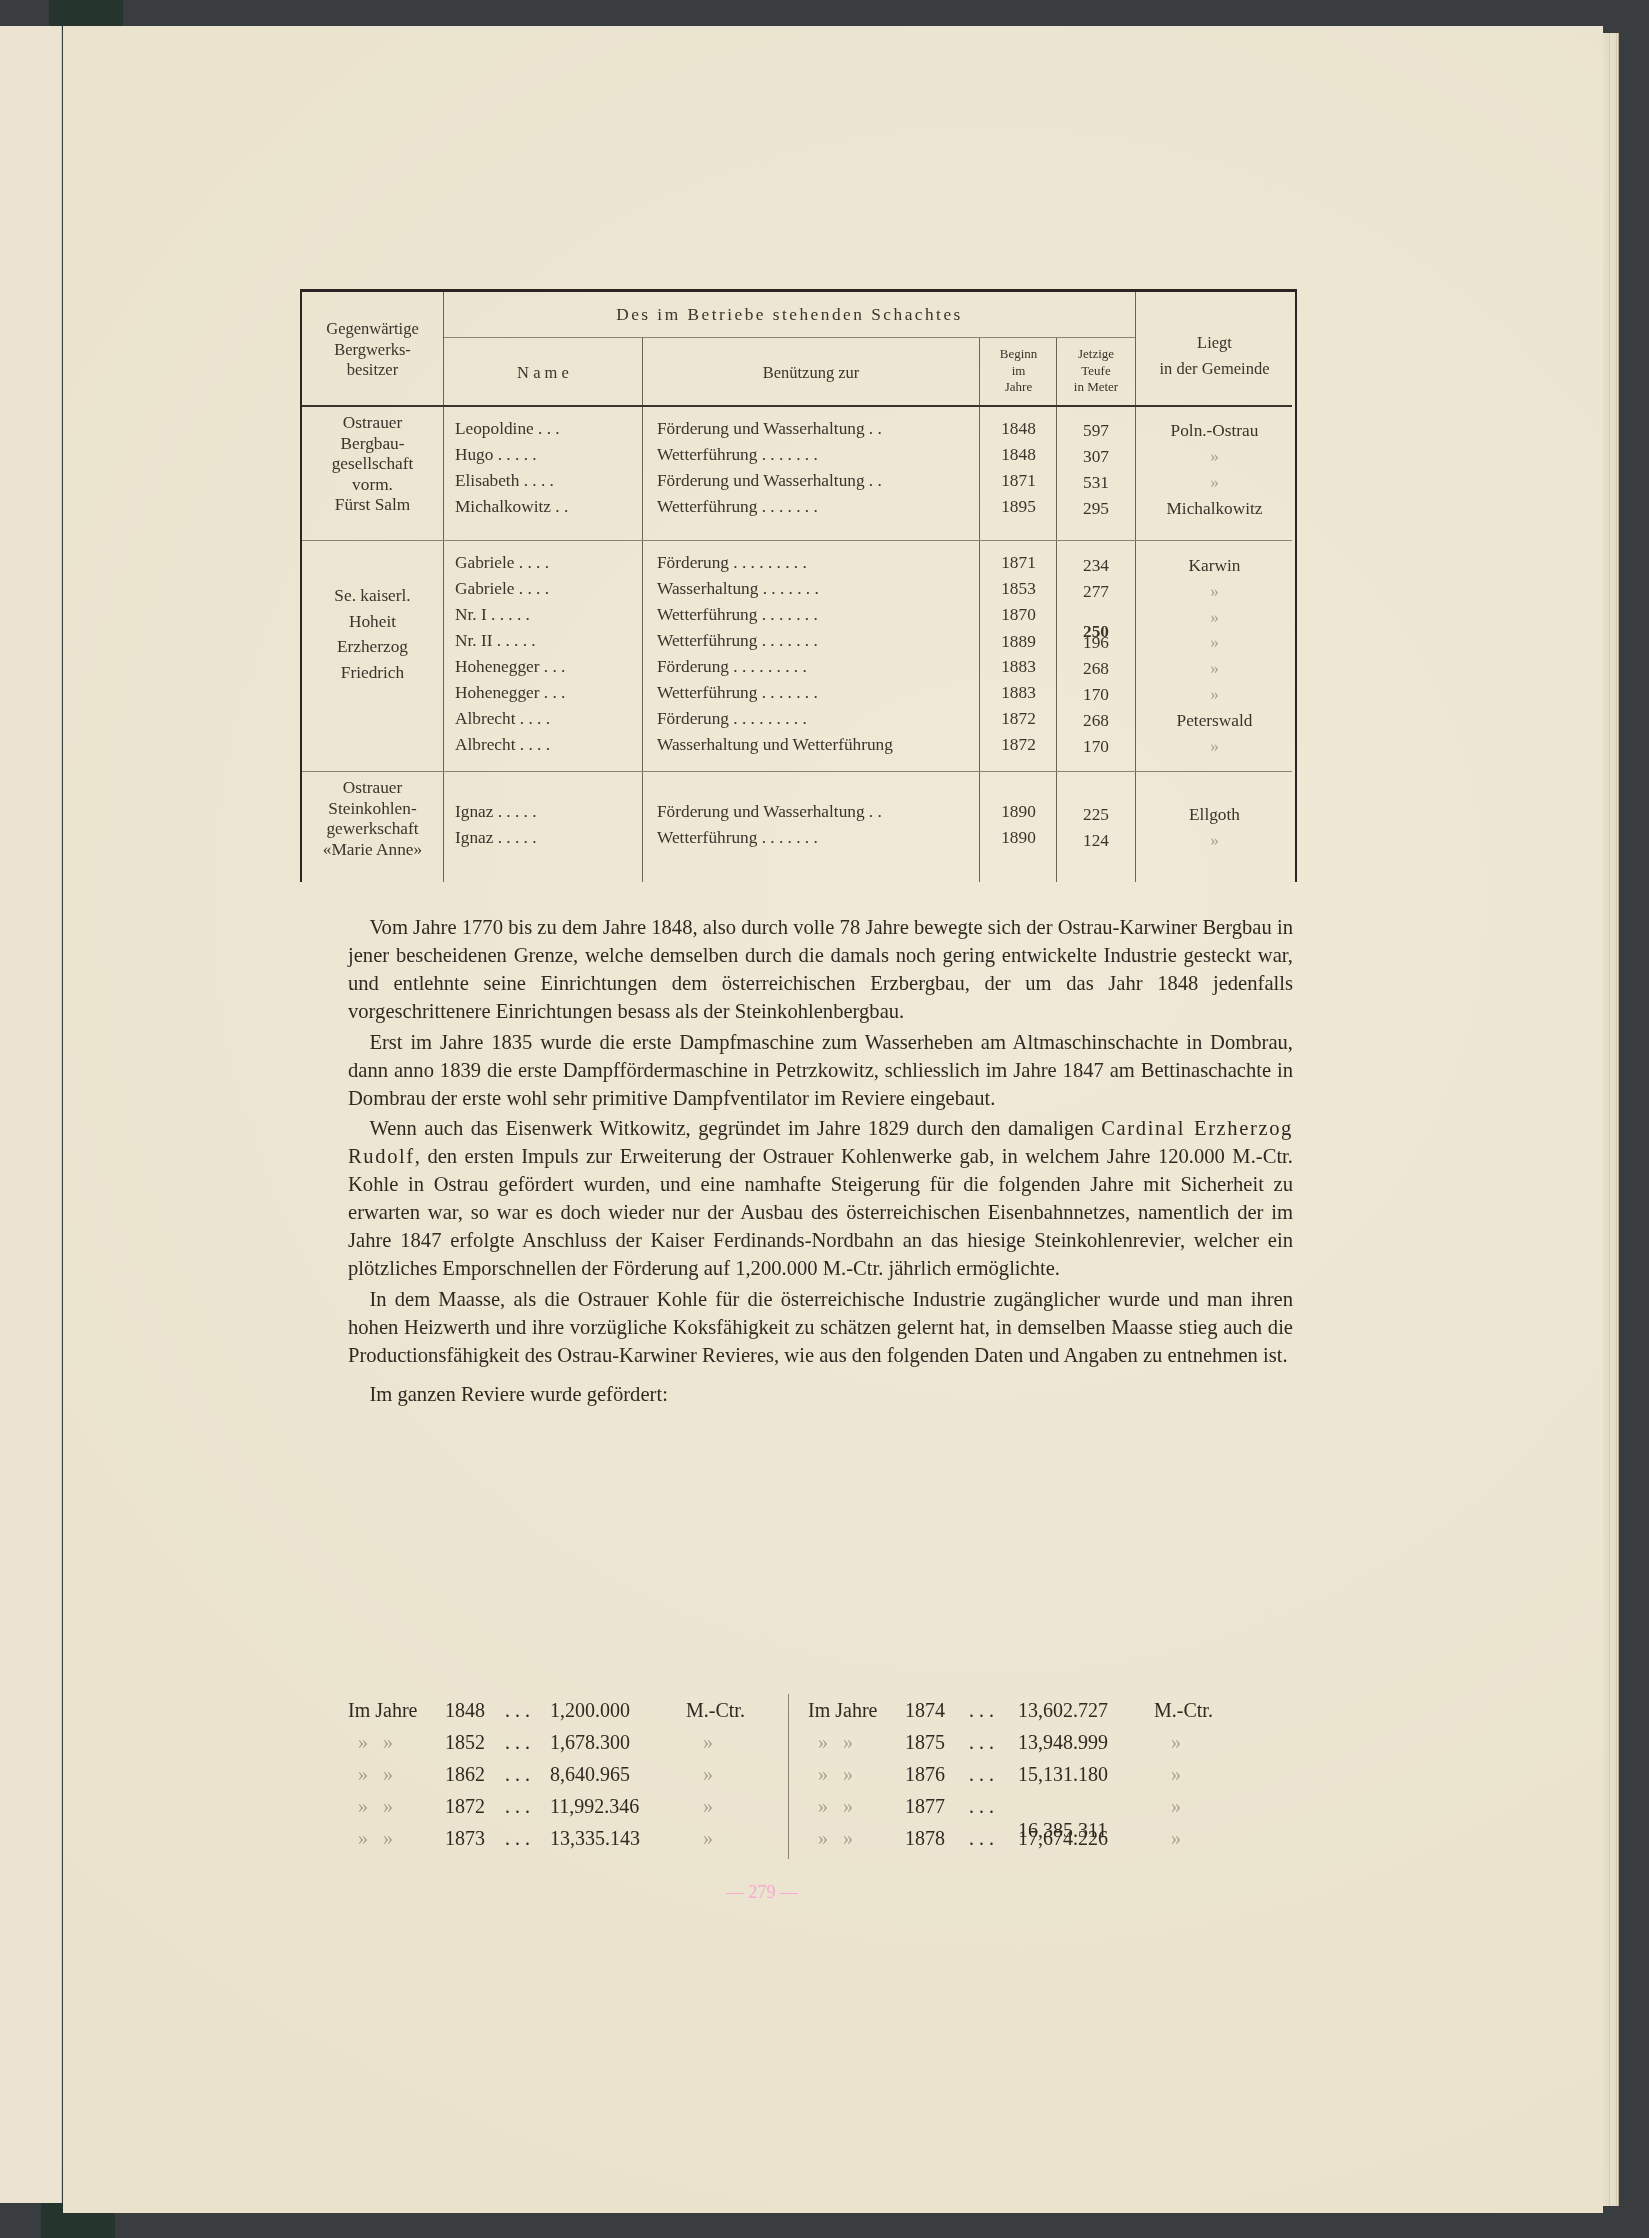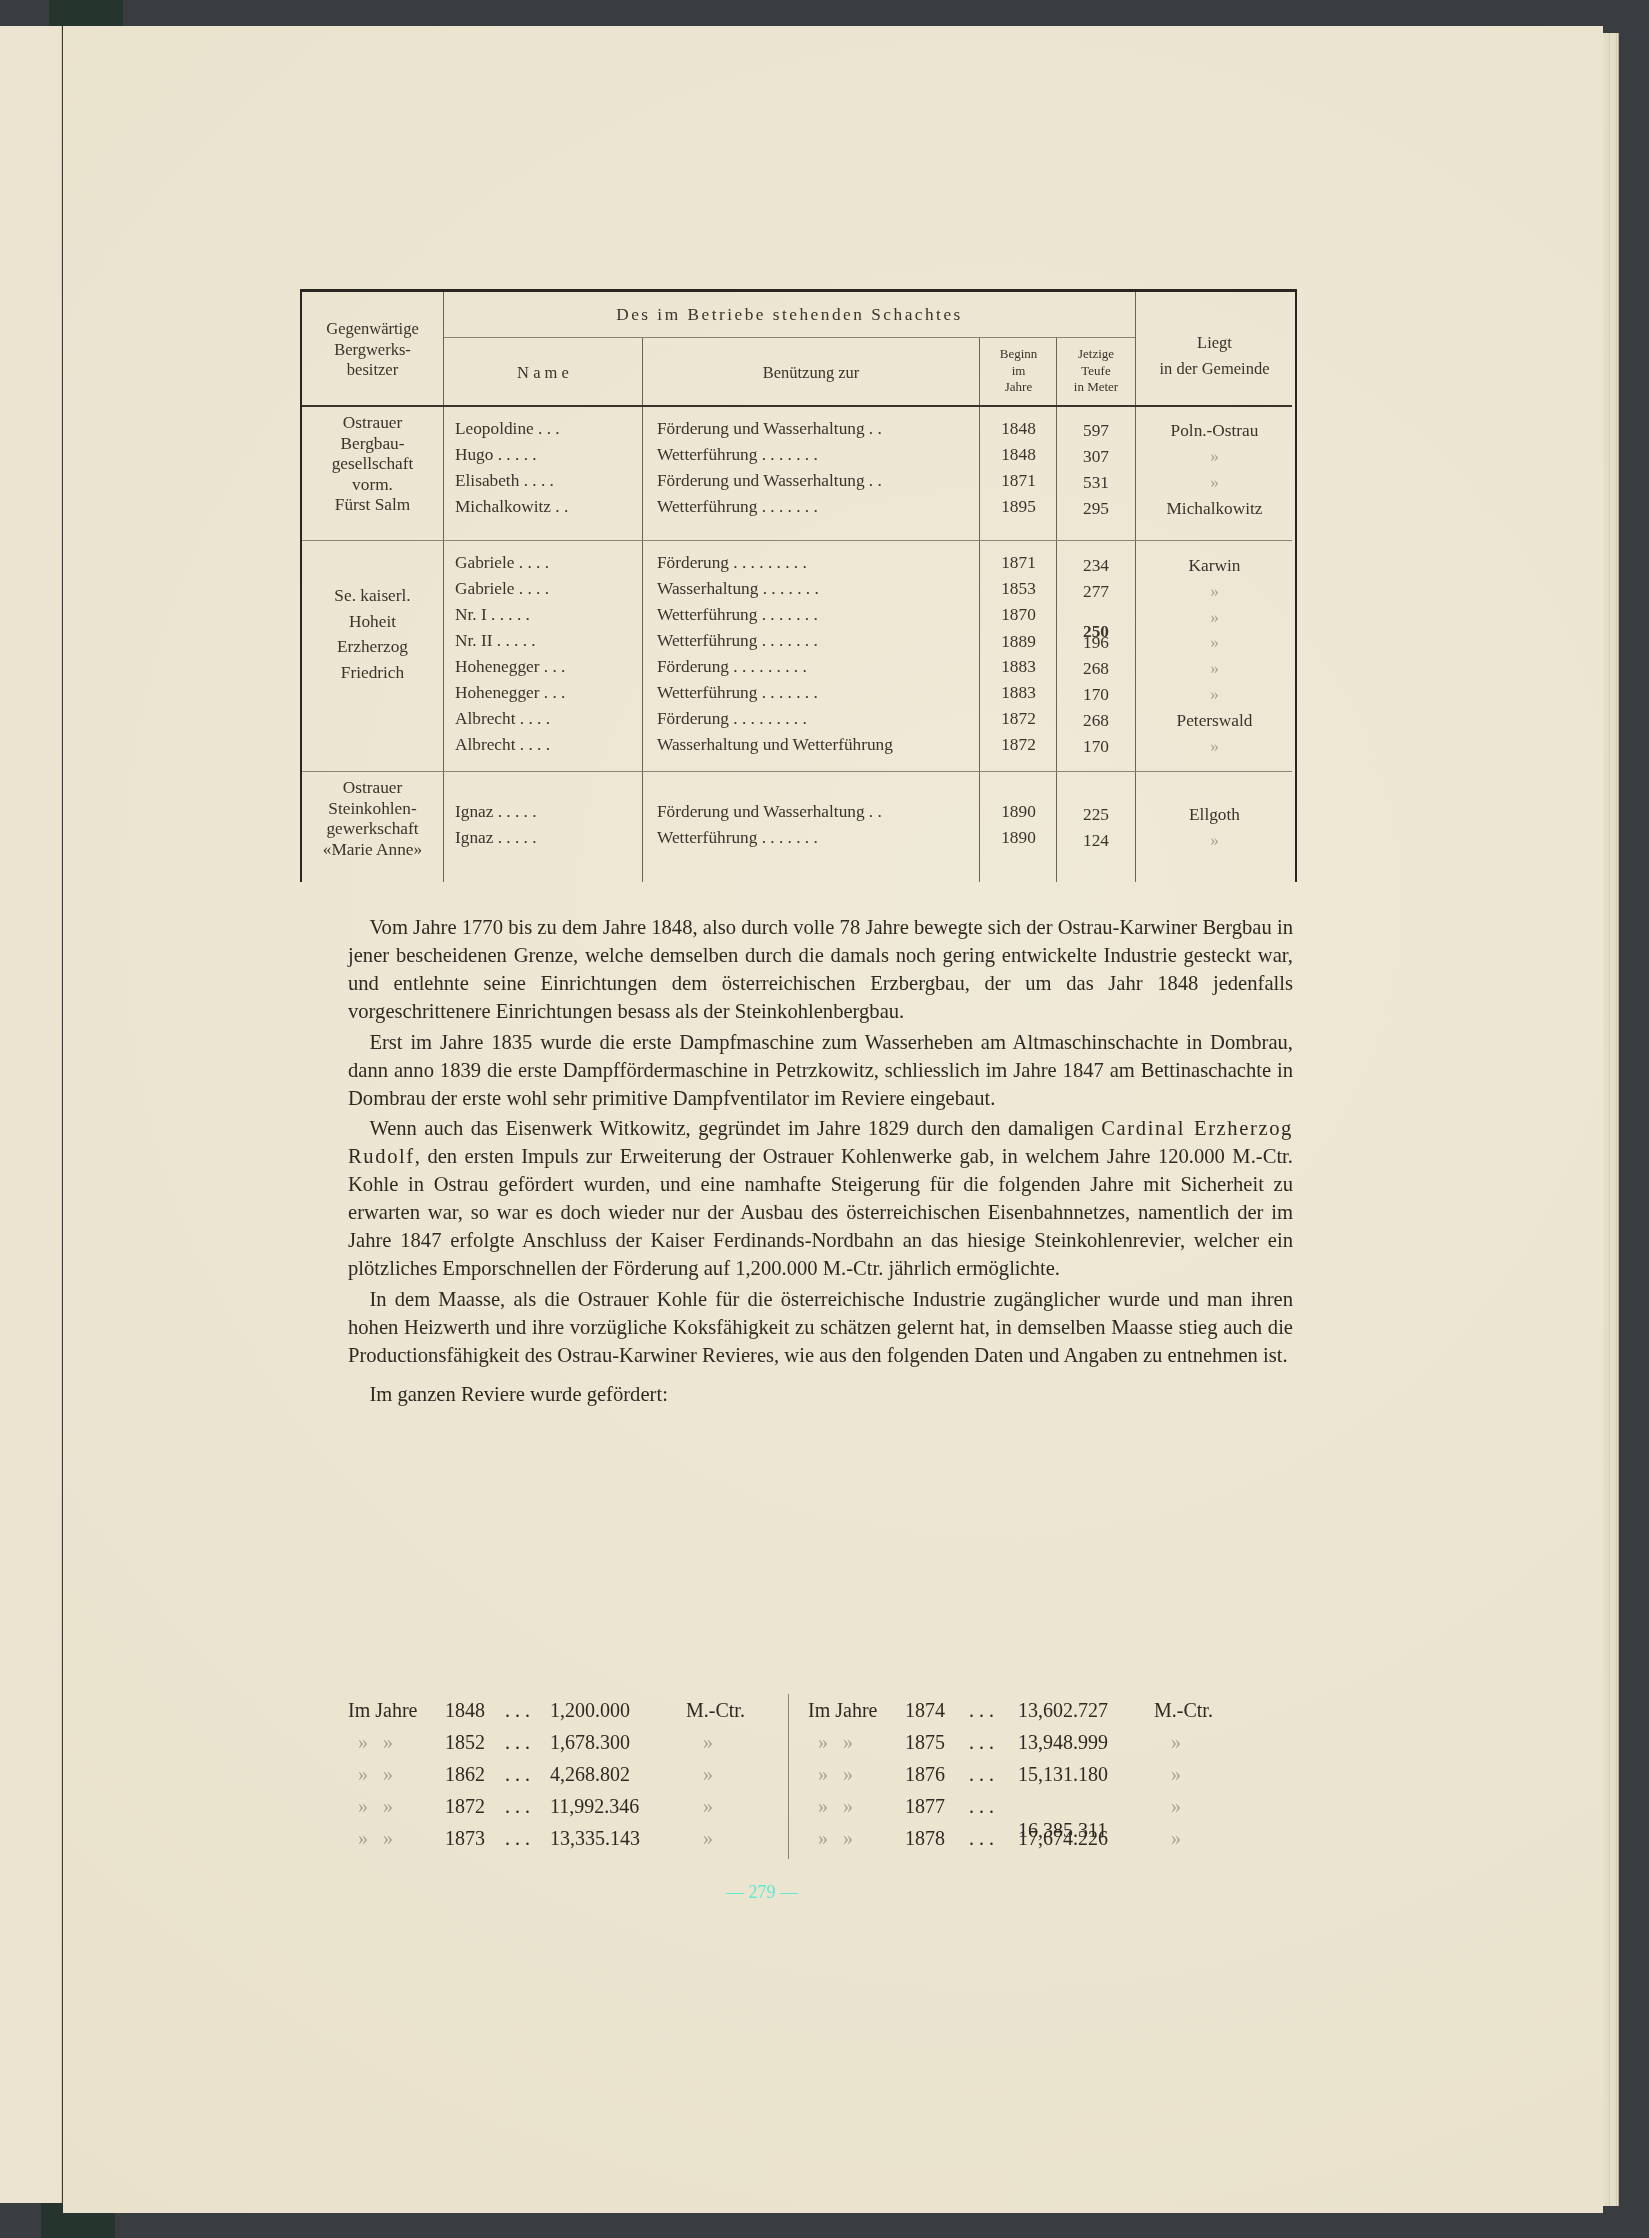--- a/index.html
+++ b/index.html
@@ -59,21 +59,21 @@
   .text p { margin: 0; text-indent: 21.4px; }
   .text p + p { margin-top: 2.5px; }
   .spaced { letter-spacing: 1.6px; }
 
   
   .prod { position: absolute; font-size: 20px; line-height: 32px; color: #2e2a22; }
   .prod .row { position: relative; height: 32px; }
   .prod span { position: absolute; white-space: nowrap; }
   .prod-divider { position: absolute; left: 788px; top: 1694px; width: 0.8px; height: 165px; background: #8c8372; }
 
-  .pagenum { position: absolute; left: 726px; top: 1882px; font-size: 18px; color: #5eead4; }
+  .pagenum { position: absolute; left: 726px; top: 1882px; font-size: 18px; color: #f9a8d4; }
 </style>
 </head>
 <body>
 
 <div class="binding-top"></div>
 <div class="left-page"></div>
 <div class="binding-bottom"></div>
 <div class="page-edge"></div>
 
 <div class="page"></div>
@@ -255,21 +255,21 @@
       <span class="muted" style="left: 10px; white-space: pre;">»   »</span>
       <span style="left: 97px;">1852</span>
       <span style="left: 157px;">. . .</span>
       <span style="left: 202px;">1,678.300</span>
       <span class="muted" style="left: 355px;">»</span>
     </div>
     <div class="row">
       <span class="muted" style="left: 10px; white-space: pre;">»   »</span>
       <span style="left: 97px;">1862</span>
       <span style="left: 157px;">. . .</span>
-      <span style="left: 202px;">4,268.802</span>
+      <span style="left: 202px;">8,640.965</span>
       <span class="muted" style="left: 355px;">»</span>
     </div>
     <div class="row">
       <span class="muted" style="left: 10px; white-space: pre;">»   »</span>
       <span style="left: 97px;">1872</span>
       <span style="left: 157px;">. . .</span>
       <span style="left: 202px;">11,992.346</span>
       <span class="muted" style="left: 355px;">»</span>
     </div>
     <div class="row">

